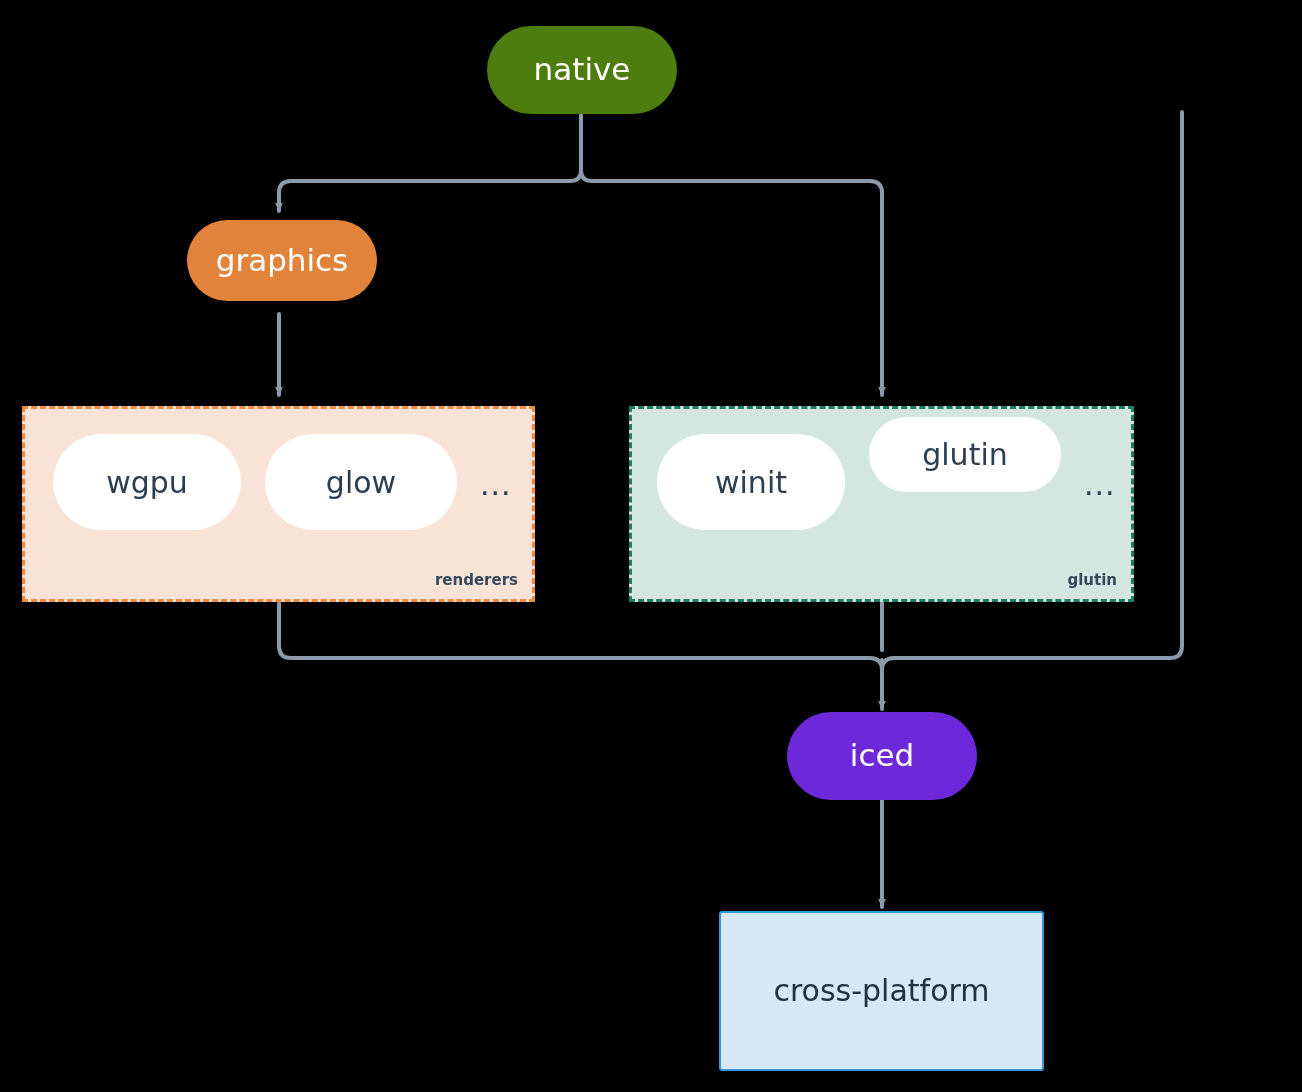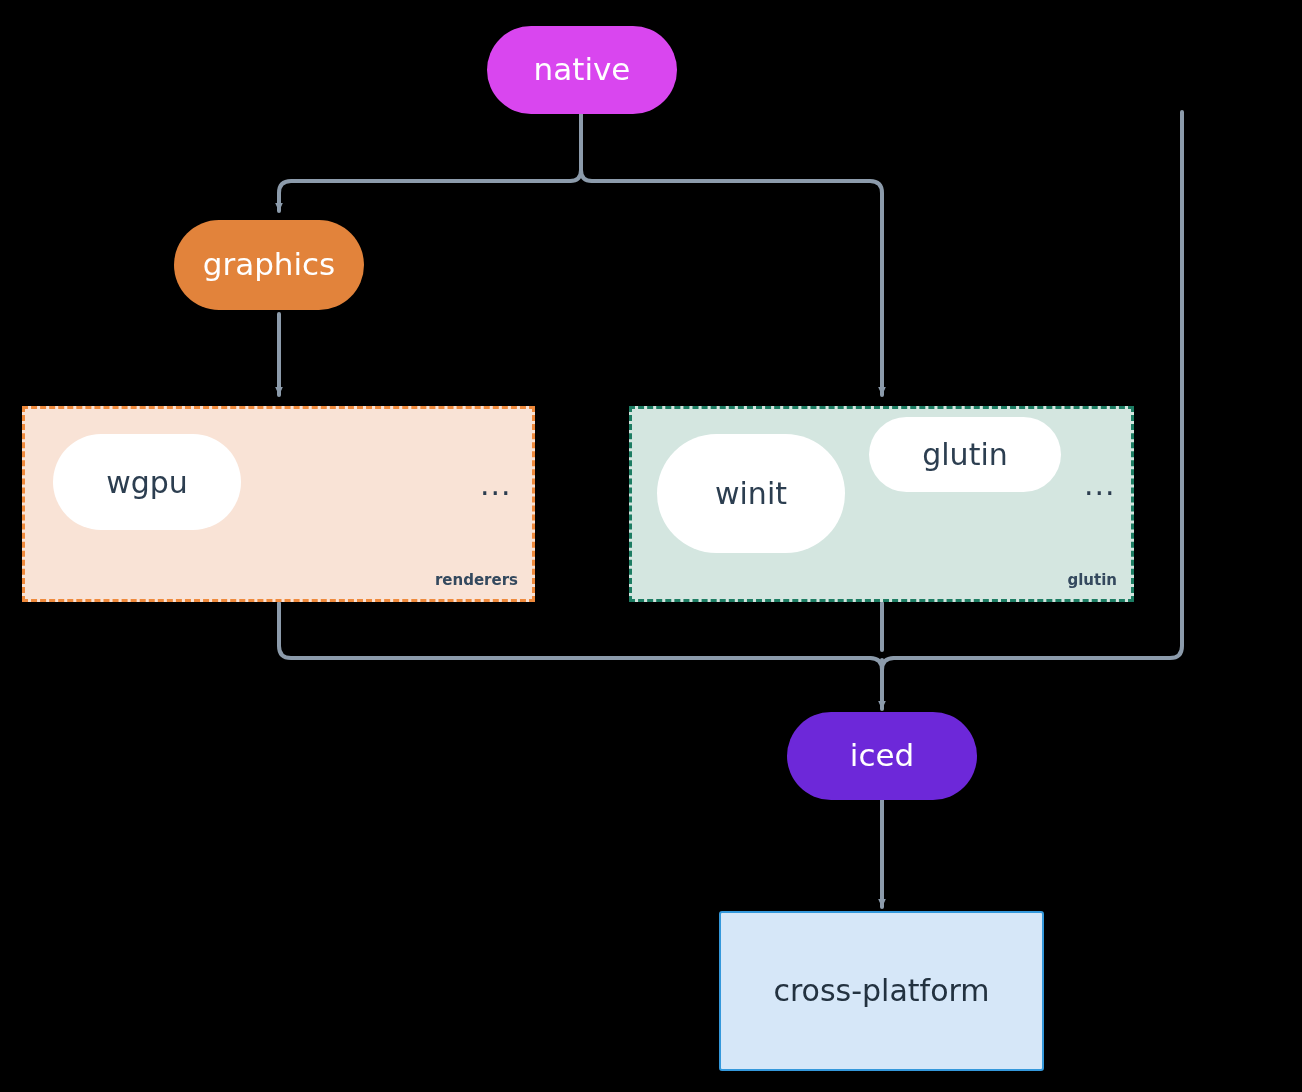--- a/index.html
+++ b/index.html
@@ -37,21 +37,21 @@
     box-sizing: border-box;
     text-align: center;
     line-height: 1.15;
     white-space: nowrap;
   }
   .node.pill {
     border-radius: 999px;
   }
 
   .node-native, .node-web {
-    background: #d946ef;
+    background: #4d7c0f;
     color: #ffffff;
     font-size: 31px;
   }
   .node-graphics {
     background: #e2833b;
     color: #ffffff;
     font-size: 31px;
   }
   .node-iced {
     background: #6d28d9;
@@ -144,34 +144,37 @@
     <path d="M882,660 L882,709" fill="none" stroke="#8c9bab" stroke-width="4" stroke-linecap="round" marker-end="url(#arrowhead)"></path>
 
     <path d="M882,800 L882,907" fill="none" stroke="#8c9bab" stroke-width="4" stroke-linecap="round" marker-end="url(#arrowhead)"></path>
   </svg>
 
   <div class="node pill node-native" style="left:487px; top:26px; width:190px; height:88px;">
     <span>native</span>
   </div>
 
 
-  <div class="node pill node-graphics" style="left:174px; top:220px; width:190px; height:90px;">
+  <div class="node pill node-graphics" style="left:187px; top:220px; width:190px; height:81px;">
     <span>graphics</span>
   </div>
 
   <div class="group group-renderers" style="left:22px; top:406px; width:513px; height:196px;padding-left:7px;">
     <div class="chip" style="left:28px; top:25px; width:188px; height:96px;">
       <span>wgpu</span>
     </div>
+    <div class="chip" style="left:240px; top:25px; width:192px; height:96px;">
+      <span>glow</span>
+    </div>
     <div class="ellipsis" style="left:455px; top:58px;">...</div>
     <div class="group-label">renderers</div>
   </div>
 
   <div class="group group-shells" style="left:629px; top:406px; width:505px; height:196px;">
-    <div class="chip" style="left:25px; top:25px; width:188px; height:119px;">
+    <div class="chip" style="left:25px; top:25px; width:188px; height:96px;">
       <span>winit</span>
     </div>
     <div class="chip" style="left:237px; top:8px; width:192px; height:75px;">
       <span>glutin</span>
     </div>
     <div class="ellipsis" style="left:452px; top:58px;">...</div>
     <div class="group-label">glutin</div>
   </div>
 
   <div class="node pill node-iced" style="left:787px; top:712px; width:190px; height:88px;">

